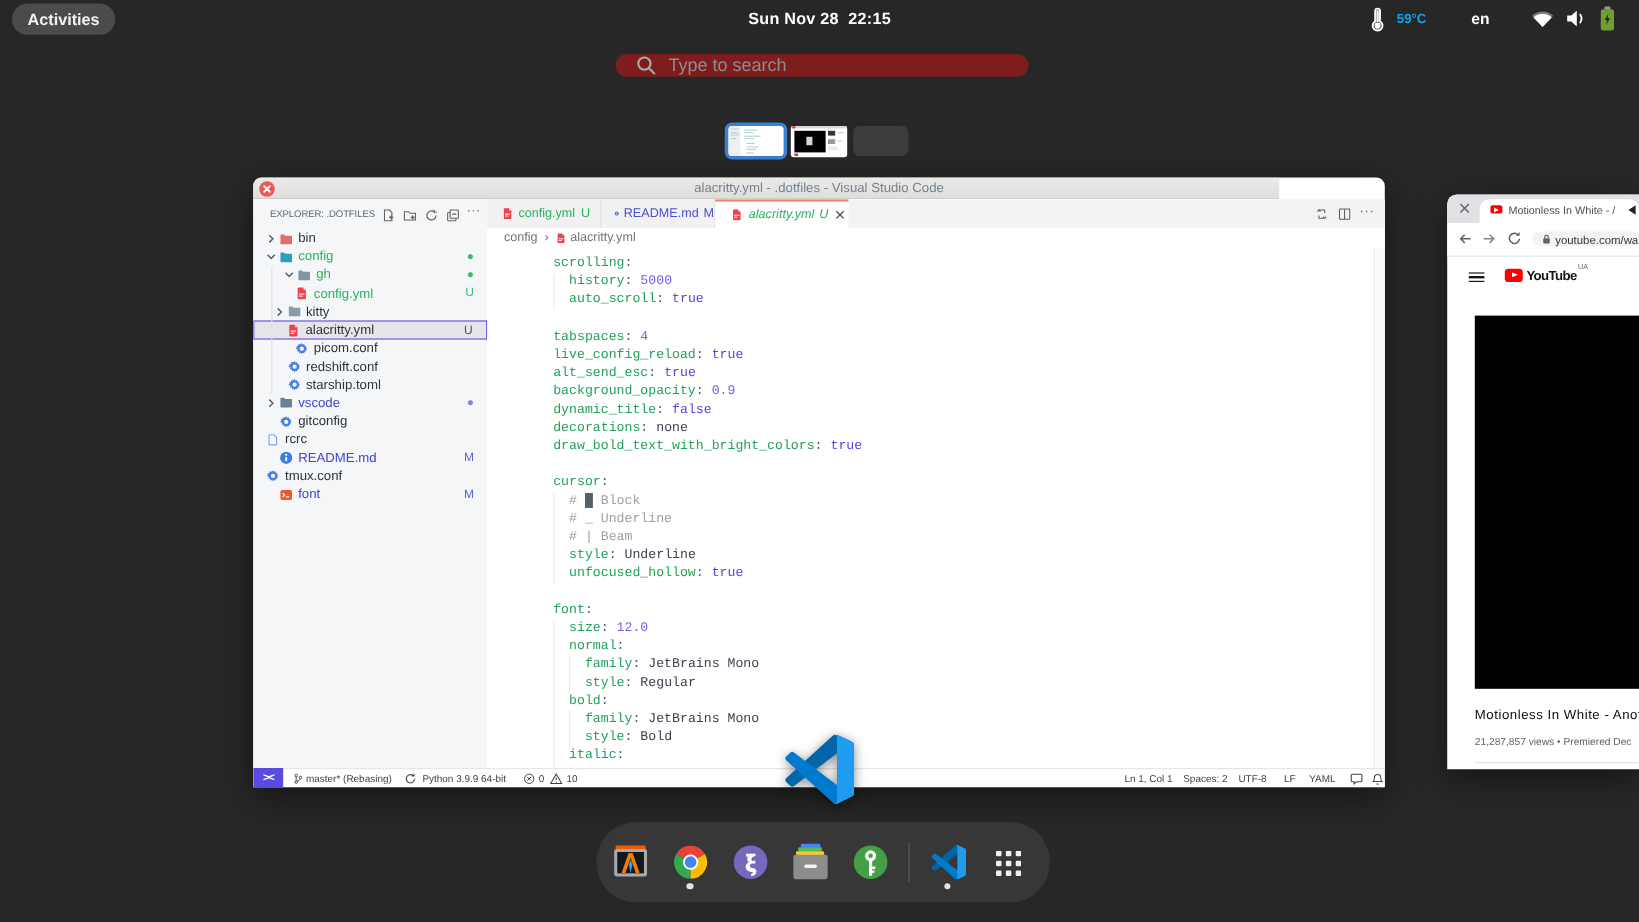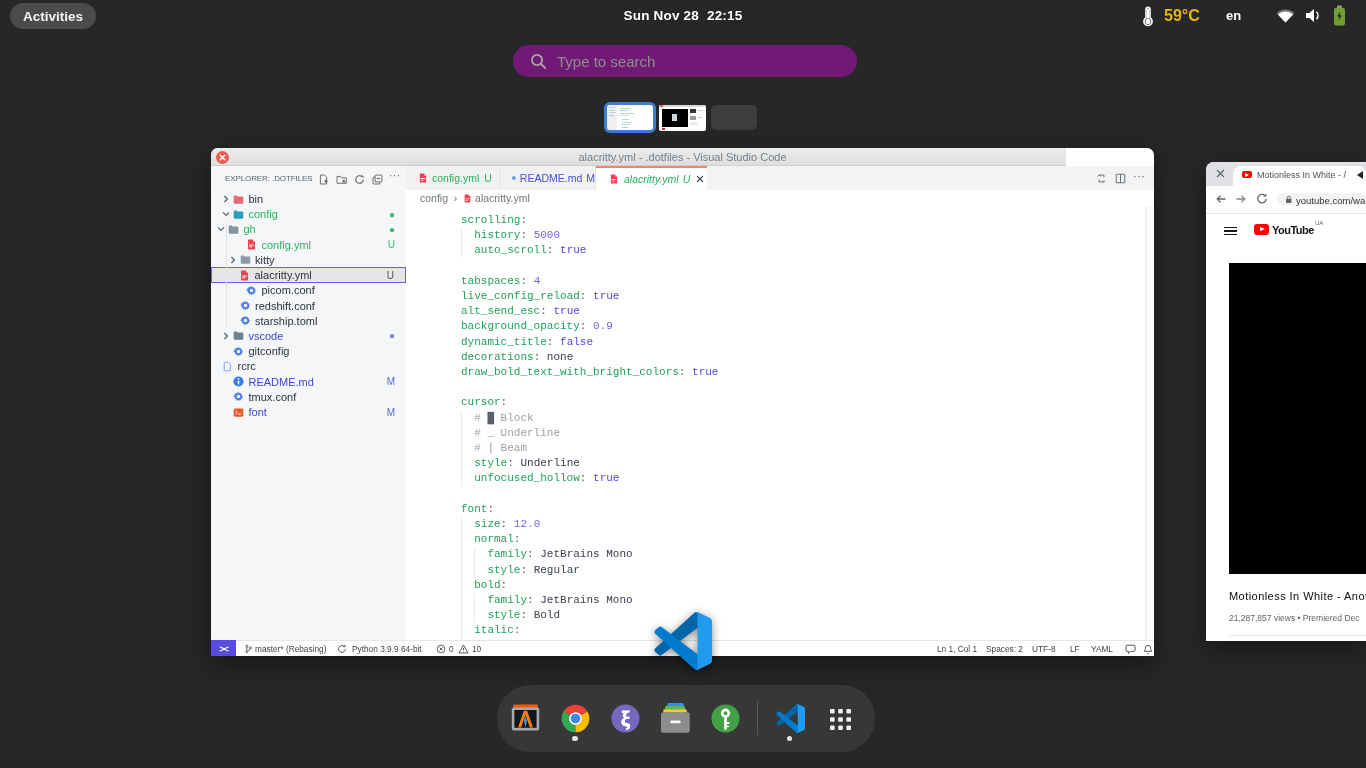--- a/index.html
+++ b/index.html
@@ -59,37 +59,37 @@
 </svg>
 
 <div class="abs flexc" style="left:10px;top:3px;width:86px;height:26px;background:#4b4b4b;border-radius:14px;justify-content:center;color:#f3f3f3;font-size:13.5px;font-weight:700">Activities</div>
 <div class="abs flexc" style="left:583px;top:0;width:200px;height:31px;justify-content:center;color:#fff;font-size:13.5px;font-weight:700;letter-spacing:.2px">Sun Nov 28&nbsp;&nbsp;22:15</div>
 
 <svg class="abs" style="left:1141px;top:5px" width="14" height="22" viewBox="0 0 14 22">
     <path fill="none" stroke="#fff" stroke-width="2" d="M7 3.6v9.8"></path>
     <path fill="none" stroke="#fff" stroke-width="1.6" d="M5 4.2a2 2 0 0 1 4 0v8.6a4.1 4.1 0 1 1-4 0z"></path>
     <circle cx="7" cy="16.4" r="2.6" fill="#fff"></circle>
   </svg>
-<div class="abs flexc" style="left:1164px;top:0;height:31px;color:#eab308;font-size:16px;font-weight:700">59°C</div>
+<div class="abs flexc" style="left:1164px;top:0;height:31px;color:#0ea5e9;font-size:11px;font-weight:700">59°C</div>
 <div class="abs flexc" style="left:1226px;top:0;height:31px;color:#fff;font-size:13px;font-weight:700">en</div>
 <svg class="abs" style="left:1276px;top:7px" width="19" height="17" viewBox="0 0 19 17">
     <path fill="#787878" d="M9.5 15.6.6 6.2a12.8 12.8 0 0 1 17.8 0z"></path>
     <path fill="#fff" d="M9.5 15.6 1.9 7.5a11 11 0 0 1 15.2 0z"></path>
   </svg>
 <svg class="abs" style="left:1304px;top:6px" width="19" height="19" viewBox="0 0 19 19">
     <path fill="#fff" d="M2 7h3.4L10 3v13L5.4 12H2z"></path>
     <path fill="none" stroke="#fff" stroke-width="1.6" d="M12.5 5.8a5.4 5.4 0 0 1 0 7.4"></path>
   </svg>
 <svg class="abs" style="left:1332px;top:5px" width="15" height="22" viewBox="0 0 15 22">
     <rect x="5" y="0.5" width="5" height="2.4" rx="1" fill="#9a9a9a"></rect>
     <rect x="2" y="2.8" width="11" height="17.6" rx="2.2" fill="#6f9e33"></rect>
     <path fill="#262626" d="M8.4 6.3 5.2 11.6h2.1l-.9 4.2 3.4-5.6H7.7z"></path>
   </svg>
 
-<div class="abs flexc" style="left:513px;top:45px;width:344px;height:32px;border-radius:17px;background:#701a75">
+<div class="abs flexc" style="left:513px;top:45px;width:344px;height:19px;border-radius:17px;background:#7f1d1d">
 <svg style="margin-left:17px" width="17" height="17" viewBox="0 0 17 17">
       <circle cx="7" cy="7" r="5.1" fill="none" stroke="#a9a9a9" stroke-width="1.8"></circle>
       <path d="m11 11 4.2 4.2" stroke="#a9a9a9" stroke-width="1.8" stroke-linecap="round"></path>
     </svg>
 <span style="color:#8d8d8d;font-size:15px;margin-left:10px">Type to search</span>
 </div>
 
 <div class="abs" style="left:604px;top:102px;width:52px;height:31px;border:3px solid #3a80d4;border-radius:6px;background:#fff;overflow:hidden">
 <div class="abs" style="left:0;top:0;width:10px;height:25px;background:#eef0f2"></div>
 <div class="abs" style="left:1.5px;top:2px;width:7px;height:1px;background:#ccd4da"></div>
@@ -167,21 +167,21 @@
             <svg width="8" height="8" viewBox="0 0 8 8">
               <path d="m1 2.4 3 3 3-3" stroke="#5b6570" stroke-width="1.3" fill="none"></path>
             </svg>
           </span>
           <svg class="ticon" viewBox="0 0 16 16" fill="#2d9dc4">
             <use href="#i-folder"></use>
           </svg>
           <span>config</span>
           <span class="badge" style="color:#3dba6e">●</span>
         </div>
-      <div class="tree-row" style="padding-left:6px;color:#27b35f">
+      <div class="tree-row" style="padding-left:26px;color:#27b35f">
           <span class="chev">
             <svg width="8" height="8" viewBox="0 0 8 8">
               <path d="m1 2.4 3 3 3-3" stroke="#5b6570" stroke-width="1.3" fill="none"></path>
             </svg>
           </span>
           <svg class="ticon" viewBox="0 0 16 16" fill="#8494a2">
             <use href="#i-folder"></use>
           </svg>
           <span>gh</span>
           <span class="badge" style="color:#3dba6e">●</span>
@@ -261,21 +261,21 @@
           <span>rcrc</span>
         </div>
       <div class="tree-row" style="padding-left:11px;color:#3c47cf">
           <span class="chev"></span>
           <svg class="ticon" viewBox="0 0 16 16">
             <use href="#i-info"></use>
           </svg>
           <span>README.md</span>
           <span class="badge" style="color:#5a66d8">M</span>
         </div>
-      <div class="tree-row" style="padding-left:11px">
+      <div class="tree-row" style="padding-left:0">
           <span class="chev"></span>
           <svg class="ticon" viewBox="0 0 16 16">
             <use href="#i-gear"></use>
           </svg>
           <span>tmux.conf</span>
         </div>
       <div class="tree-row" style="padding-left:11px;color:#3c47cf">
           <span class="chev"></span>
           <svg class="ticon" viewBox="0 0 16 16">
             <use href="#i-zsh"></use>

